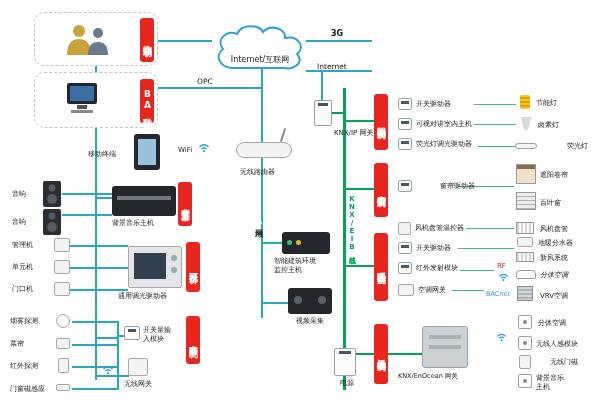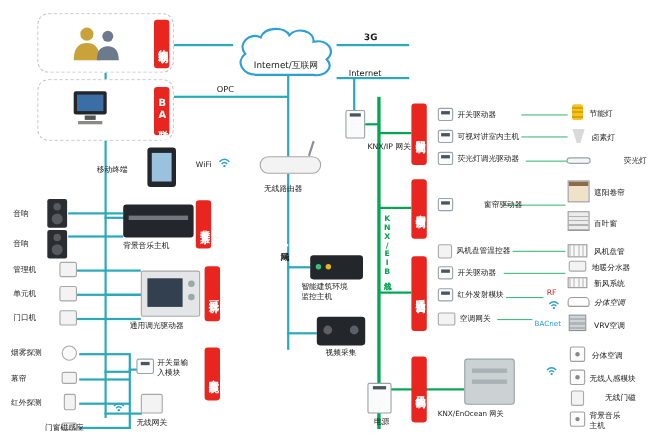--- a/index.html
+++ b/index.html
@@ -175,21 +175,21 @@
   </div>
   <div class="vred" style="left:186px;top:242px;height:50px;">可视对讲</div>
   <div class="lbl" style="left:118px;top:292px;">通用调光驱动器</div>
 
   <div class="lbl" style="left:10px;top:317px;">烟雾探测</div>
   <div class="i-circle" style="left:56px;top:314px;width:14px;height:14px;"></div>
   <div class="lbl" style="left:10px;top:340px;">幕帘</div>
   <div class="i-light" style="left:56px;top:338px;width:14px;height:11px;"></div>
   <div class="lbl" style="left:10px;top:362px;">红外探测</div>
   <div class="i-light" style="left:58px;top:358px;width:11px;height:15px;"></div>
-  <div class="lbl" style="left:10px;top:385px;margin-left:31px;">门窗磁感应</div>
+  <div class="lbl" style="left:10px;top:385px;">门窗磁感应</div>
   <div class="i-light" style="left:56px;top:384px;width:14px;height:7px;"></div>
   <div class="i-mod" style="left:124px;top:326px;width:16px;height:14px;"></div>
   <div class="lbl lblw" style="left:143px;top:326px;width:29px;">开关量输入模块</div>
   <div class="vred" style="left:186px;top:316px;height:48px;">安防系统</div>
   <div class="i-light" style="left:128px;top:358px;width:20px;height:18px;"></div>
   <div class="lbl" style="left:124px;top:380px;">无线网关</div>
   <span class="sig" style="left:102px;top:362px;">
     <svg width="12" height="12" viewBox="0 0 12 12">
         <path d="M1.5 7 Q6 2.5 10.5 7" stroke="currentColor" fill="none" stroke-width="1.4"></path>
         <path d="M3.5 9 Q6 6.4 8.5 9" stroke="currentColor" fill="none" stroke-width="1.4"></path>

